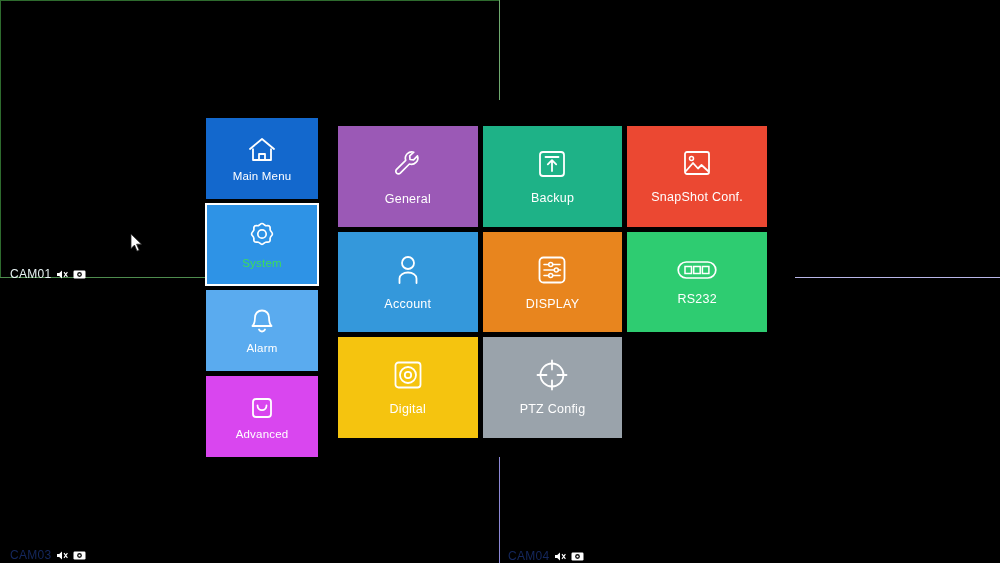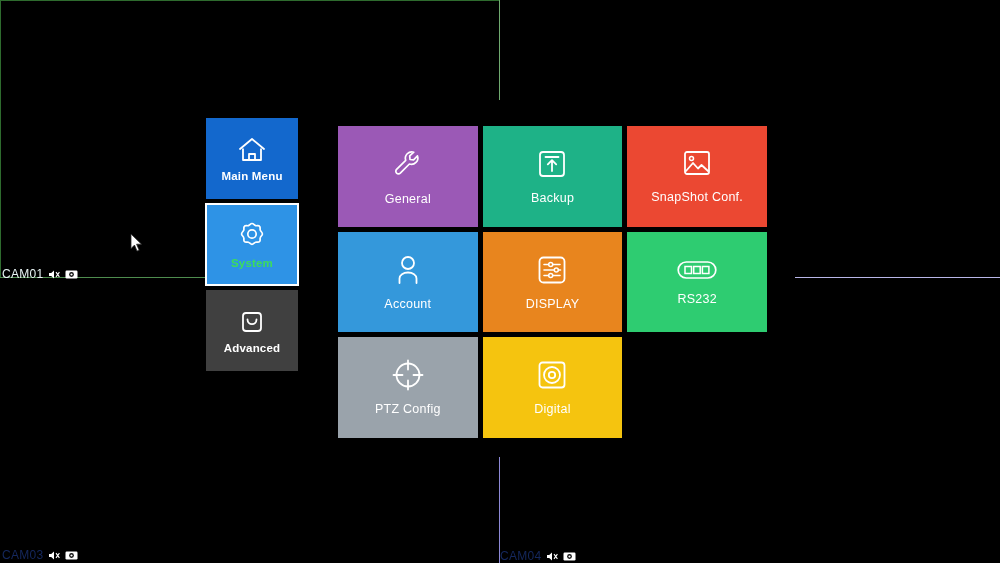--- a/index.html
+++ b/index.html
@@ -12,34 +12,34 @@
   .divider{position:absolute;}
   #q-top-border{left:0;top:0;width:500px;height:1px;background:#2e6b2e;}
   #q-left-border{left:0;top:0;width:1px;height:278px;background:#2e6b2e;}
   #q-v-top{left:499px;top:0;width:1px;height:100px;background:#6fa96f;}
   #q-h-left{left:0;top:277px;width:220px;height:1px;background:#4e8c4e;}
   #q-h-right{left:795px;top:277px;width:205px;height:1px;background:#b9b6e8;}
   #q-v-bottom{left:499px;top:457px;width:1px;height:106px;background:#8d89d6;}
 
   
   .cam-label{position:absolute;display:flex;align-items:center;gap:4px;
-             font-size:12px;letter-spacing:.3px;white-space:nowrap;}
+             font-size:12px;letter-spacing:.3px;white-space:nowrap;margin-left:8px;}
   .cam-label .cam-name{font-weight:400;}
   #cam01{left:2px;top:267px;}
   #cam01 .cam-name{color:#e8f4f4;}
   #cam03{left:2px;top:548px;}
   #cam03 .cam-name{color:#15285e;}
   #cam04{left:500px;top:549px;}
   #cam04 .cam-name{color:#15285e;}
   .osd-icon{display:inline-block;line-height:0;}
   .osd-icon svg{display:block;}
 
   
-  #sidebar{position:absolute;left:206px;top:118px;width:92px;
-           display:flex;flex-direction:column;gap:5px;font-weight:bold;}
+  #sidebar{position:absolute;left:206px;top:118px;width:112px;
+           display:flex;flex-direction:column;gap:5px;}
   .side-item{position:relative;height:81px;box-sizing:border-box;
              display:flex;flex-direction:column;align-items:center;
              justify-content:center;gap:5px;cursor:pointer;}
   .side-item .si-icon{line-height:0;}
   .side-item .si-icon svg{display:block;}
   .side-item .si-label{font-size:11.5px;color:#ffffff;letter-spacing:.2px;}
   .side-item.selected{outline:2px solid #ffffff;outline-offset:-1px;}
   .side-item.selected .si-label{color:#3ddc5c;}
 
   
@@ -137,22 +137,31 @@
     <div class="side-item selected" id="side-1" style="background: rgb(46, 147, 230);">
       <span class="si-icon">
         <svg width="32" height="32" viewBox="0 0 32 32">
             <path d="M16 3.5c1.6 0 2.2 1.6 3.6 2.1 1.4.5 2.9-.5 4 .7 1.1 1.1.1 2.6.7 4 .5 1.4 2.1 2 2.1 3.6s-1.6 2.2-2.1 3.6c-.6 1.4.4 2.9-.7 4-1.1 1.2-2.6.2-4 .7-1.4.5-2 2.1-3.6 2.1s-2.2-1.6-3.6-2.1c-1.4-.5-2.9.5-4-.7-1.1-1.1-.1-2.6-.7-4-.5-1.4-2.1-2-2.1-3.6s1.6-2.2 2.1-3.6c.6-1.4-.4-2.9.7-4 1.1-1.2 2.6-.2 4-.7 1.4-.5 2-2.1 3.6-2.1z" stroke="#fff" stroke-width="1.7" fill="none" stroke-linejoin="round"></path>
             <circle cx="16" cy="14" r="4.2" stroke="#fff" stroke-width="1.7" fill="none"></circle>
           </svg>
       </span>
       <span class="si-label">System</span>
     </div>
 
-
-    <div class="side-item" id="side-3" style="background: #404040;">
+    <div class="side-item" id="side-2" style="background: rgb(90, 171, 239);">
+      <span class="si-icon">
+        <svg width="30" height="30" viewBox="0 0 30 30">
+            <path d="M15 3.5c-4.2 0-7 3-7 7 0 6-2.5 8.5-2.5 8.5h19S22 16.5 22 10.5c0-4-2.8-7-7-7z" stroke="#fff" stroke-width="1.8" fill="none" stroke-linejoin="round"></path>
+            <path d="M12 22.5c.6 1.2 1.7 2 3 2s2.4-.8 3-2" stroke="#fff" stroke-width="1.8" fill="none" stroke-linecap="round"></path>
+          </svg>
+      </span>
+      <span class="si-label">Alarm</span>
+    </div>
+
+    <div class="side-item" id="side-3" style="background: #d946ef;">
       <span class="si-icon">
         <svg width="30" height="30" viewBox="0 0 30 30">
             <rect x="6" y="6" width="18" height="18" rx="3" stroke="#fff" stroke-width="1.8" fill="none"></rect>
             <path d="M10.5 12.5c0 2.6 2 4.6 4.5 4.6s4.5-2 4.5-4.6" stroke="#fff" stroke-width="1.8" fill="none" stroke-linecap="round"></path>
           </svg>
       </span>
       <span class="si-label">Advanced</span>
     </div>
 
   </div>
@@ -219,39 +228,39 @@
         <svg width="40" height="22" viewBox="0 0 40 22">
             <rect x="1.2" y="3" width="37.6" height="16" rx="8" stroke="#fff" stroke-width="1.7" fill="none"></rect>
             <rect x="8" y="7.5" width="6.5" height="7" stroke="#fff" stroke-width="1.5" fill="none"></rect>
             <rect x="16.7" y="7.5" width="6.5" height="7" stroke="#fff" stroke-width="1.5" fill="none"></rect>
             <rect x="25.4" y="7.5" width="6.5" height="7" stroke="#fff" stroke-width="1.5" fill="none"></rect>
           </svg>
       </span>
       <span class="t-label">RS232</span>
     </div>
 
-    <div class="tile" id="tile-7" style="background: rgb(154, 163, 171);">
-      <span class="t-icon">
-        <svg width="32" height="32" viewBox="0 0 32 32">
-            <circle cx="16" cy="16" r="11.5" stroke="#fff" stroke-width="1.8" fill="none"></circle>
-            <path d="M16 1.5v9M16 21.5v9M1.5 16h9M21.5 16h9" stroke="#fff" stroke-width="1.8" stroke-linecap="round"></path>
-          </svg>
-      </span>
-      <span class="t-label">PTZ Config</span>
-    </div>
-
     <div class="tile" id="tile-8" style="background: rgb(245, 196, 15);">
       <span class="t-icon">
         <svg width="32" height="32" viewBox="0 0 32 32">
             <rect x="3.5" y="3.5" width="25" height="25" rx="3" stroke="#fff" stroke-width="1.8" fill="none"></rect>
             <circle cx="16" cy="16" r="8" stroke="#fff" stroke-width="1.8" fill="none"></circle>
             <circle cx="16" cy="16" r="3.2" stroke="#fff" stroke-width="1.8" fill="none"></circle>
           </svg>
       </span>
       <span class="t-label">Digital</span>
+    </div>
+
+    <div class="tile" id="tile-7" style="background: rgb(154, 163, 171);">
+      <span class="t-icon">
+        <svg width="32" height="32" viewBox="0 0 32 32">
+            <circle cx="16" cy="16" r="11.5" stroke="#fff" stroke-width="1.8" fill="none"></circle>
+            <path d="M16 1.5v9M16 21.5v9M1.5 16h9M21.5 16h9" stroke="#fff" stroke-width="1.8" stroke-linecap="round"></path>
+          </svg>
+      </span>
+      <span class="t-label">PTZ Config</span>
     </div>
 
   </div>
 
   <div id="cursor" style="left: 130px; top: 233px;">
     <svg width="14" height="20" viewBox="0 0 14 20">
         <path d="M1 1l10.5 10.2H6.6l2.6 6-2.2.9-2.5-6L1 15.6z" fill="#ffffff" stroke="#2b2b2b" stroke-width="0.8" stroke-linejoin="round"></path>
       </svg>
   </div>
 

